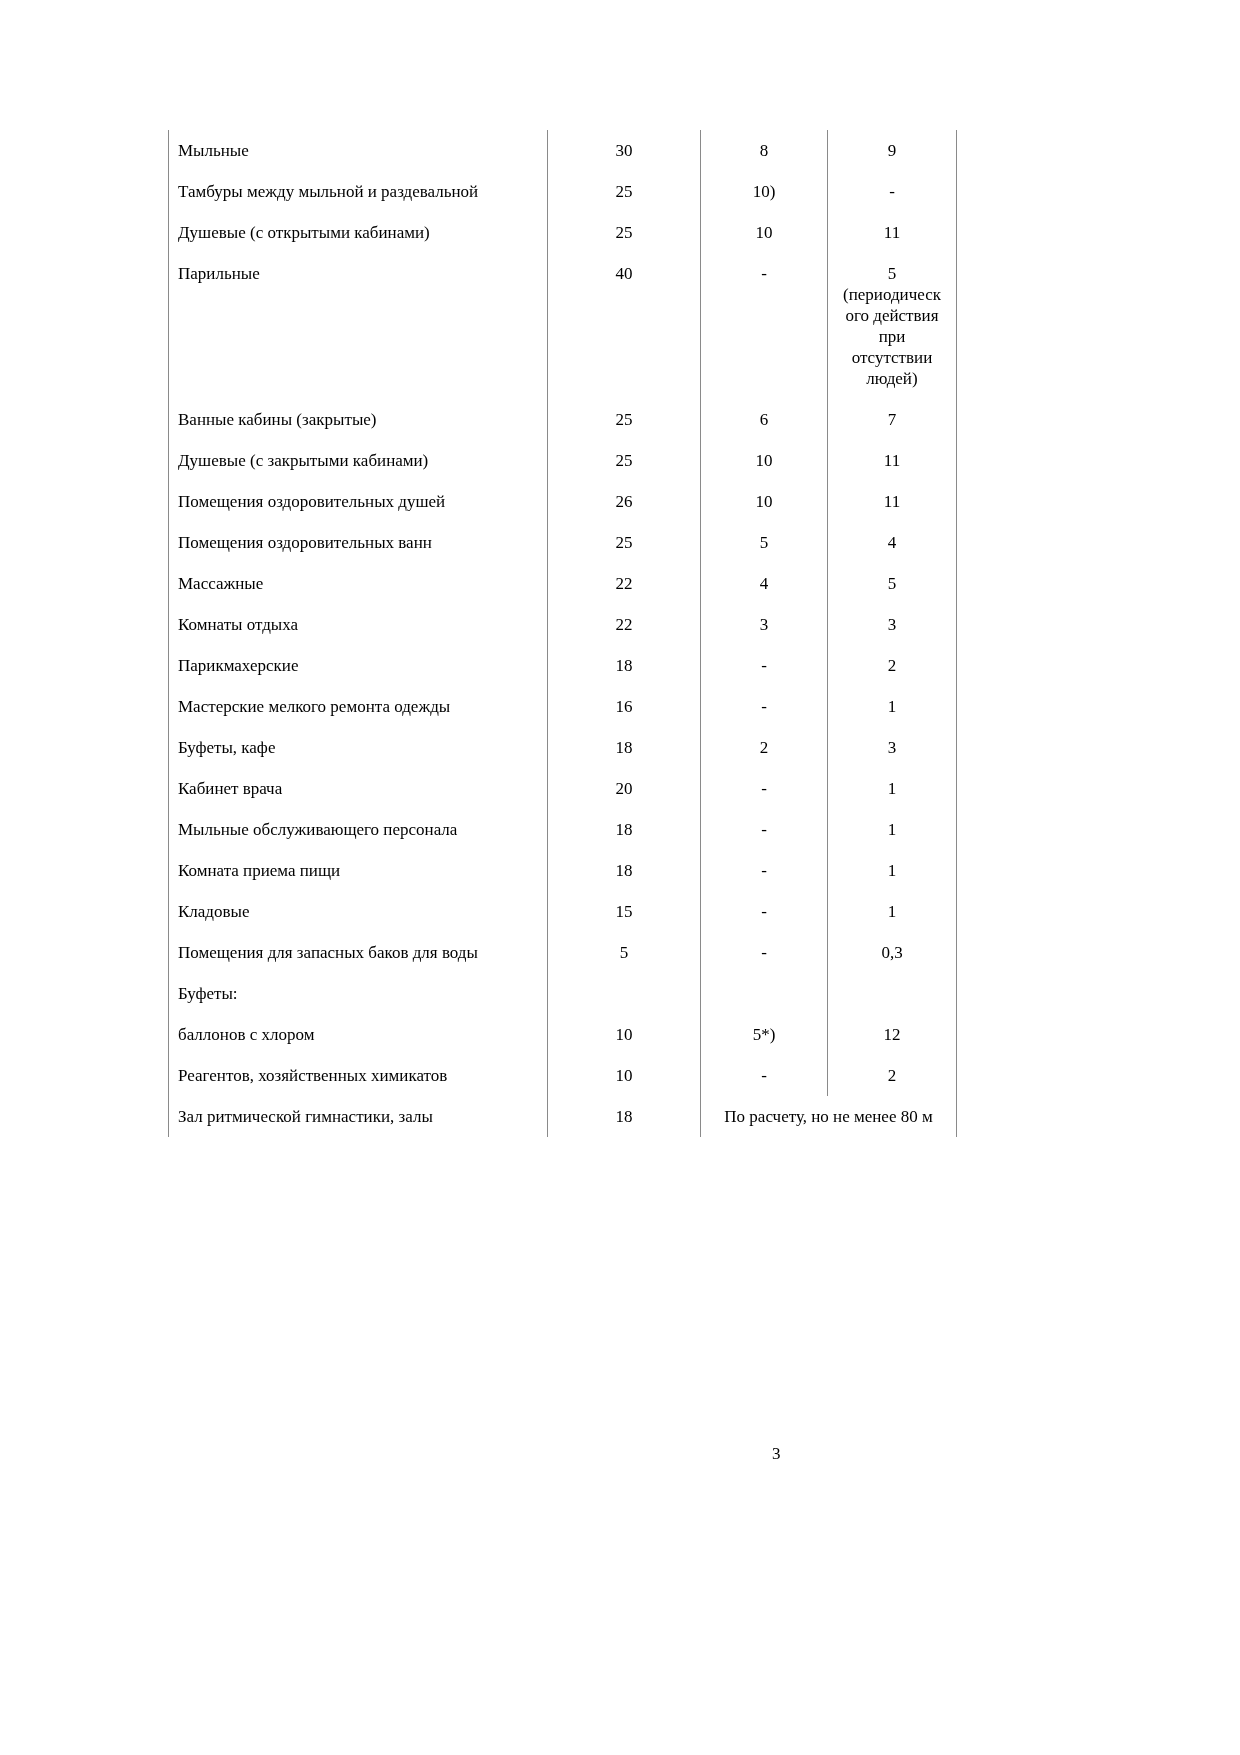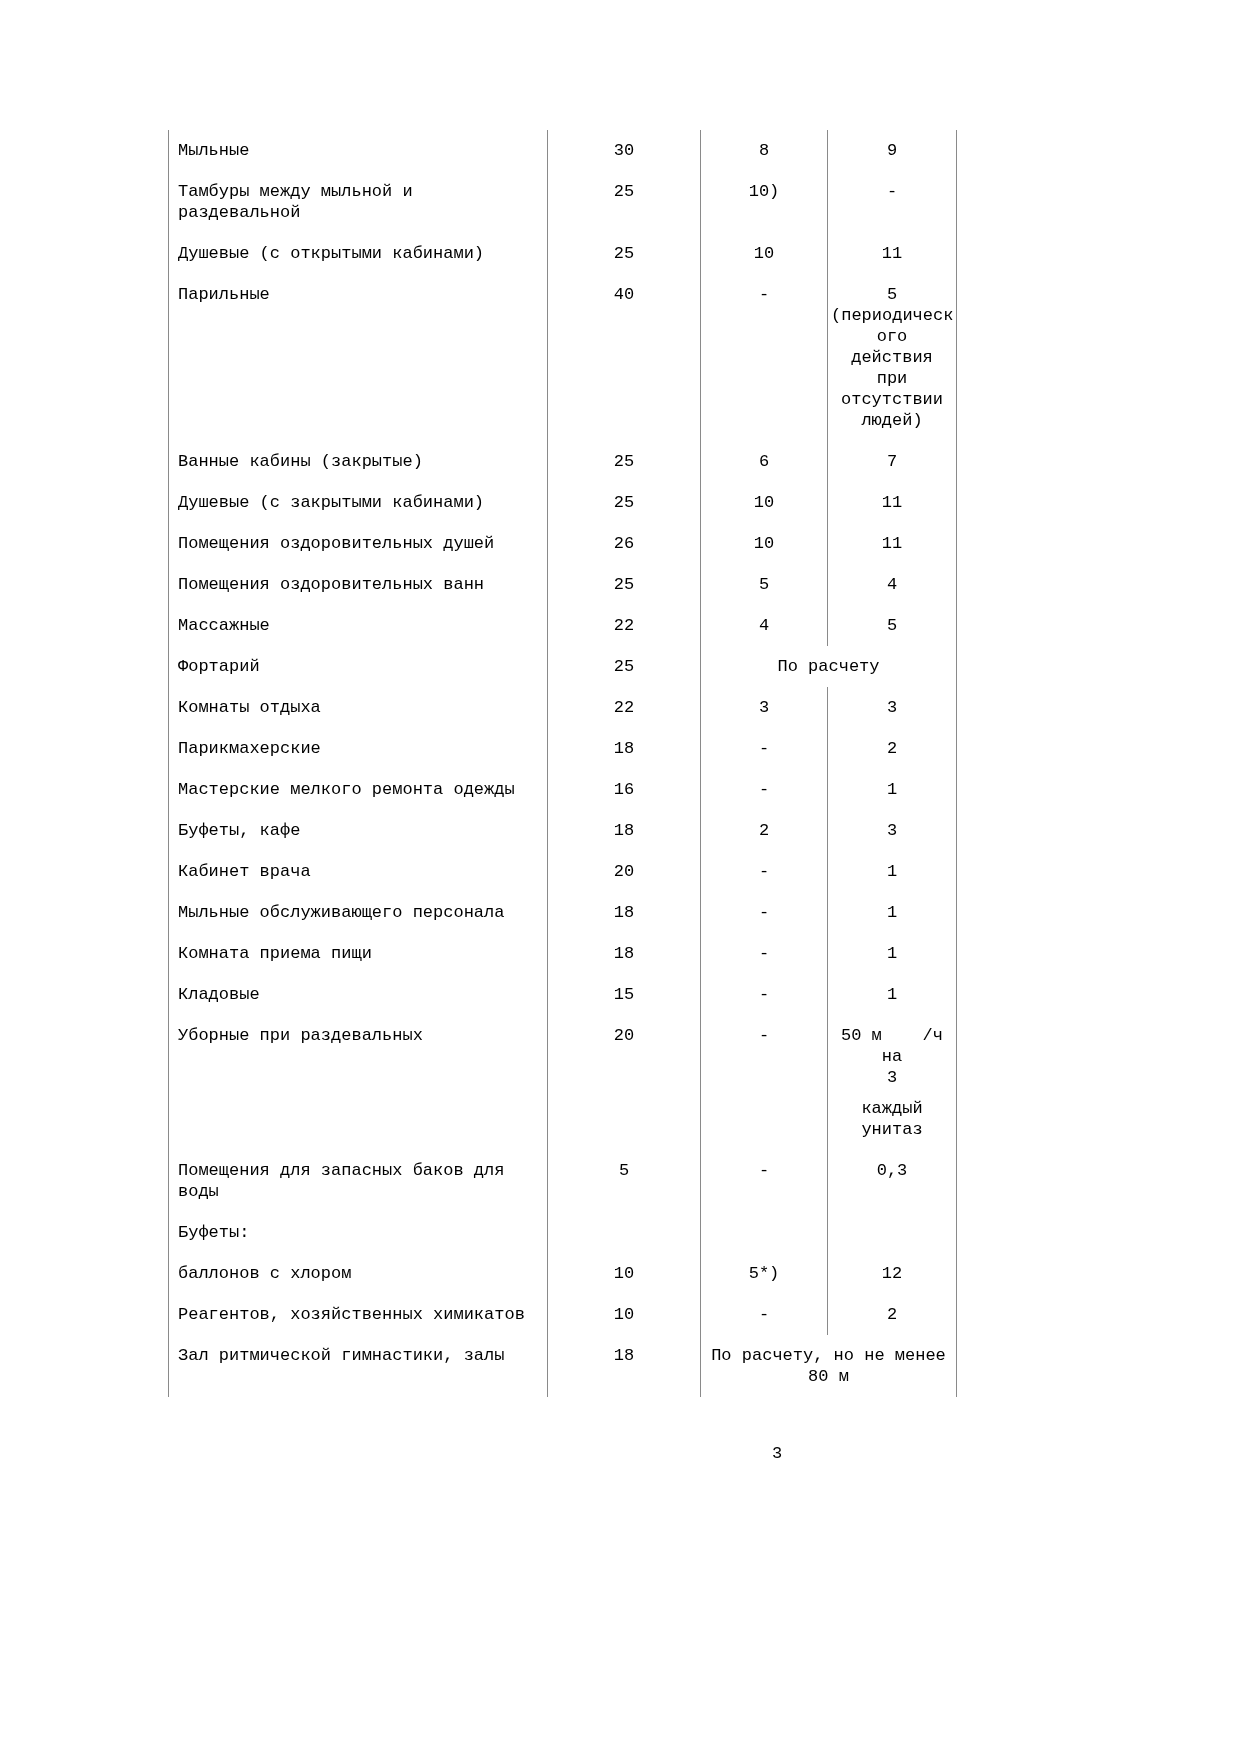--- a/index.html
+++ b/index.html
@@ -12,21 +12,20 @@
     background: #ffffff;
     font-family: "Liberation Serif", serif;
     color: var(--text-color, #000000);
   }
   .page {
     position: relative;
     width: 1240px;
     height: 1755px;
     background: #ffffff;
     overflow: hidden;
-    font-family: Liberation Mono, monospace;
   }
   .air-table {
     position: absolute;
     left: 168px;
     top: 130px;
     width: 788px;
     border-collapse: collapse;
     table-layout: fixed;
     font-size: 17px;
     line-height: 21px;
@@ -200,31 +199,20 @@
           </td>
           <td class="val-col">
             <div class="cell-line">4</div>
           </td>
           <td class="val-col">
             <div class="cell-line">5</div>
           </td>
         </tr>
         <tr>
           <td class="name-col">
-            <div class="cell-line">Фортарий</div>
-          </td>
-          <td class="val-col">
-            <div class="cell-line">25</div>
-          </td>
-          <td class="val-col" colspan="2">
-            <div class="cell-line">По расчету</div>
-          </td>
-        </tr>
-        <tr>
-          <td class="name-col">
             <div class="cell-line">Комнаты отдыха</div>
           </td>
           <td class="val-col">
             <div class="cell-line">22</div>
           </td>
           <td class="val-col">
             <div class="cell-line">3</div>
           </td>
           <td class="val-col">
             <div class="cell-line">3</div>
@@ -319,38 +307,20 @@
             <div class="cell-line">Кладовые</div>
           </td>
           <td class="val-col">
             <div class="cell-line">15</div>
           </td>
           <td class="val-col">
             <div class="cell-line">-</div>
           </td>
           <td class="val-col">
             <div class="cell-line">1</div>
-          </td>
-        </tr>
-        <tr>
-          <td class="name-col">
-            <div class="cell-line">Уборные при раздевальных</div>
-          </td>
-          <td class="val-col">
-            <div class="cell-line">20</div>
-          </td>
-          <td class="val-col">
-            <div class="cell-line">-</div>
-          </td>
-          <td class="val-col">
-            <div class="cell-line">50 м&nbsp;&nbsp;&nbsp;&nbsp;/ч на</div>
-            <div class="cell-line">3</div>
-            <div class="gap"></div>
-            <div class="cell-line">каждый</div>
-            <div class="cell-line">унитаз</div>
           </td>
         </tr>
         <tr>
           <td class="name-col">
             <div class="cell-line">Помещения для запасных баков для воды</div>
           </td>
           <td class="val-col">
             <div class="cell-line">5</div>
           </td>
           <td class="val-col">

